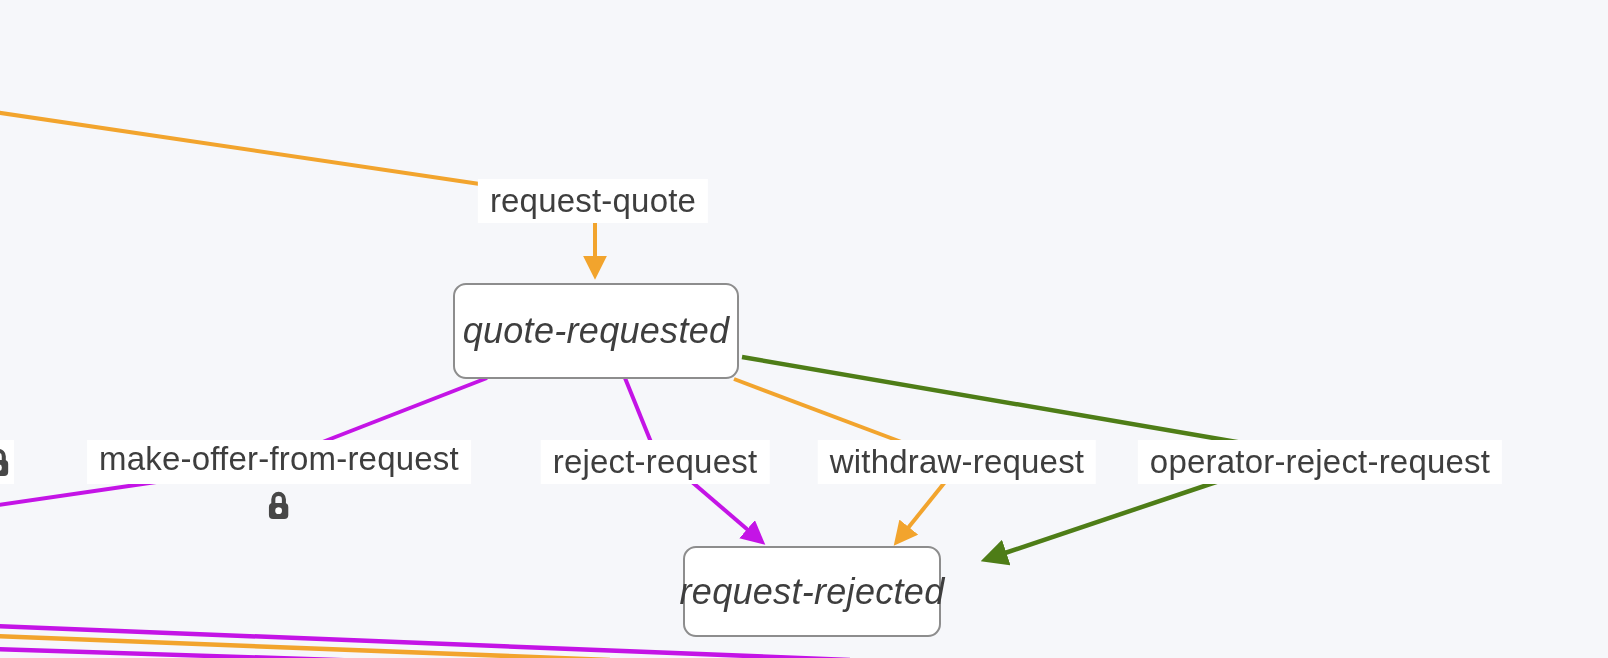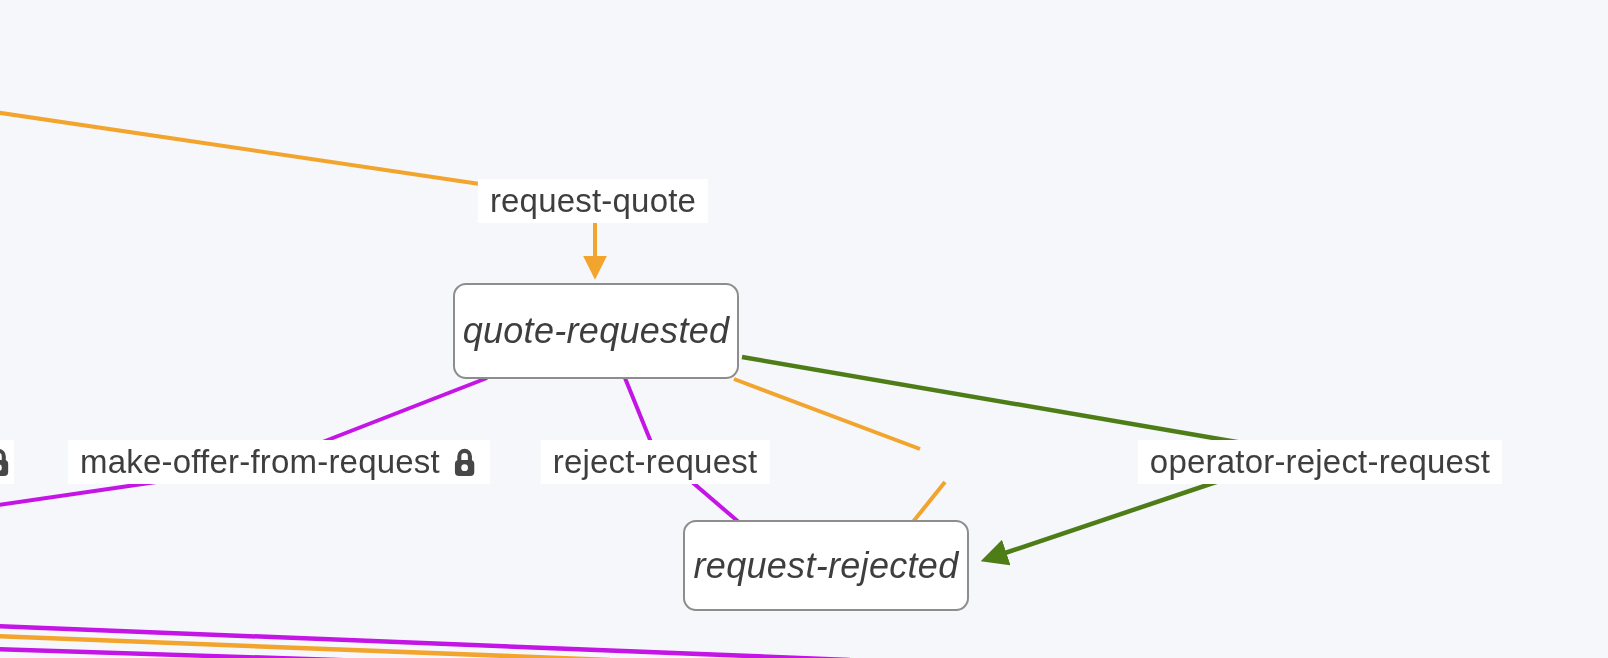--- a/index.html
+++ b/index.html
@@ -46,24 +46,24 @@
     border-radius:13px;
     color:var(--c-text,#3e3e3e);
     font-size:36px;font-style:italic;
     white-space:nowrap;
     box-sizing:border-box;
     cursor:pointer;
   }
   .state .txt{letter-spacing:0.3px;}
 
   #st-quote-requested{left:453px;top:283px;width:286px;height:96px;}
-  #st-request-rejected{left:683px;top:520px;width:286px;height:91px;}
+  #st-request-rejected{left:683px;top:546px;width:258px;height:91px;}
 
   #ev-request-quote{left:593px;top:179px;}
-  #ev-make-offer{left:279px;top:440px;}
+  #ev-make-offer{left:279px;top:440px;flex-direction:column;}
   #ev-reject-request{left:655px;top:440px;}
   #ev-withdraw-request{left:957px;top:440px;}
   #ev-operator-reject{left:1320px;top:440px;}
   #ev-cut-left{left:-17px;top:440px;}
 </style>
 </head>
 <body>
 
 <div class="stage">
 
@@ -117,20 +117,23 @@
       <path class="shackle" d="M7.3 13 V8.8 a4.7 4.7 0 0 1 9.4 0 V13" fill="none" stroke-width="3.6"></path>
       <rect class="body" x="3.4" y="12.2" width="17.2" height="14.2" rx="3.6"></rect>
       <circle cx="12" cy="19" r="3" fill="#ffffff"></circle>
     </svg>
   </div>
 
   <div class="evt" id="ev-reject-request">
     <span class="txt">reject-request</span>
   </div>
 
+  <div class="evt" id="ev-withdraw-request">
+    <span class="txt">withdraw-request</span>
+  </div>
 
   <div class="evt" id="ev-operator-reject">
     <span class="txt">operator-reject-request</span>
   </div>
 
   <div class="evt cut" id="ev-cut-left">
     <svg class="lock" width="27" height="32" viewBox="0 0 24 28">
       <path class="shackle" d="M7.3 13 V8.8 a4.7 4.7 0 0 1 9.4 0 V13" fill="none" stroke-width="3.6"></path>
       <rect class="body" x="3.4" y="12.2" width="17.2" height="14.2" rx="3.6"></rect>
       <circle cx="12" cy="19" r="3" fill="#ffffff"></circle>

